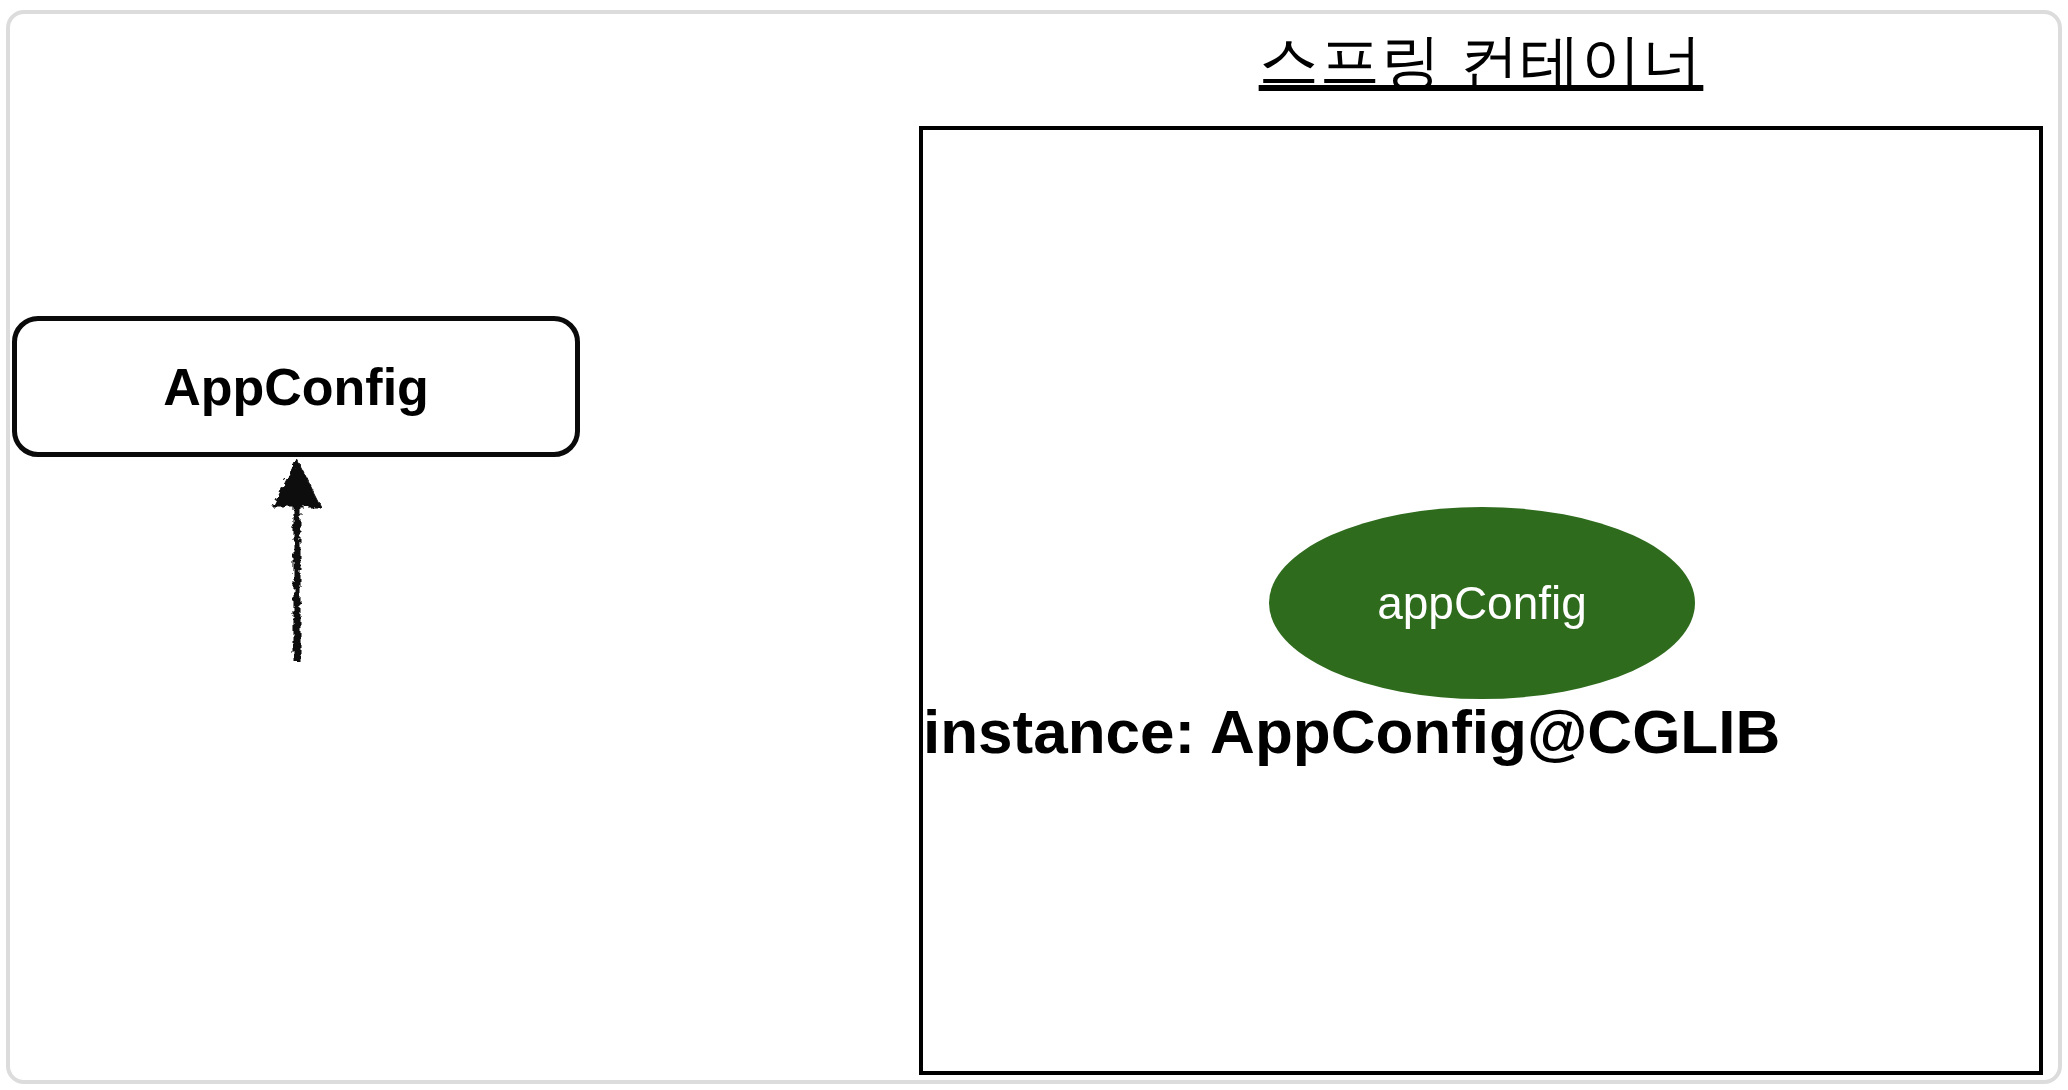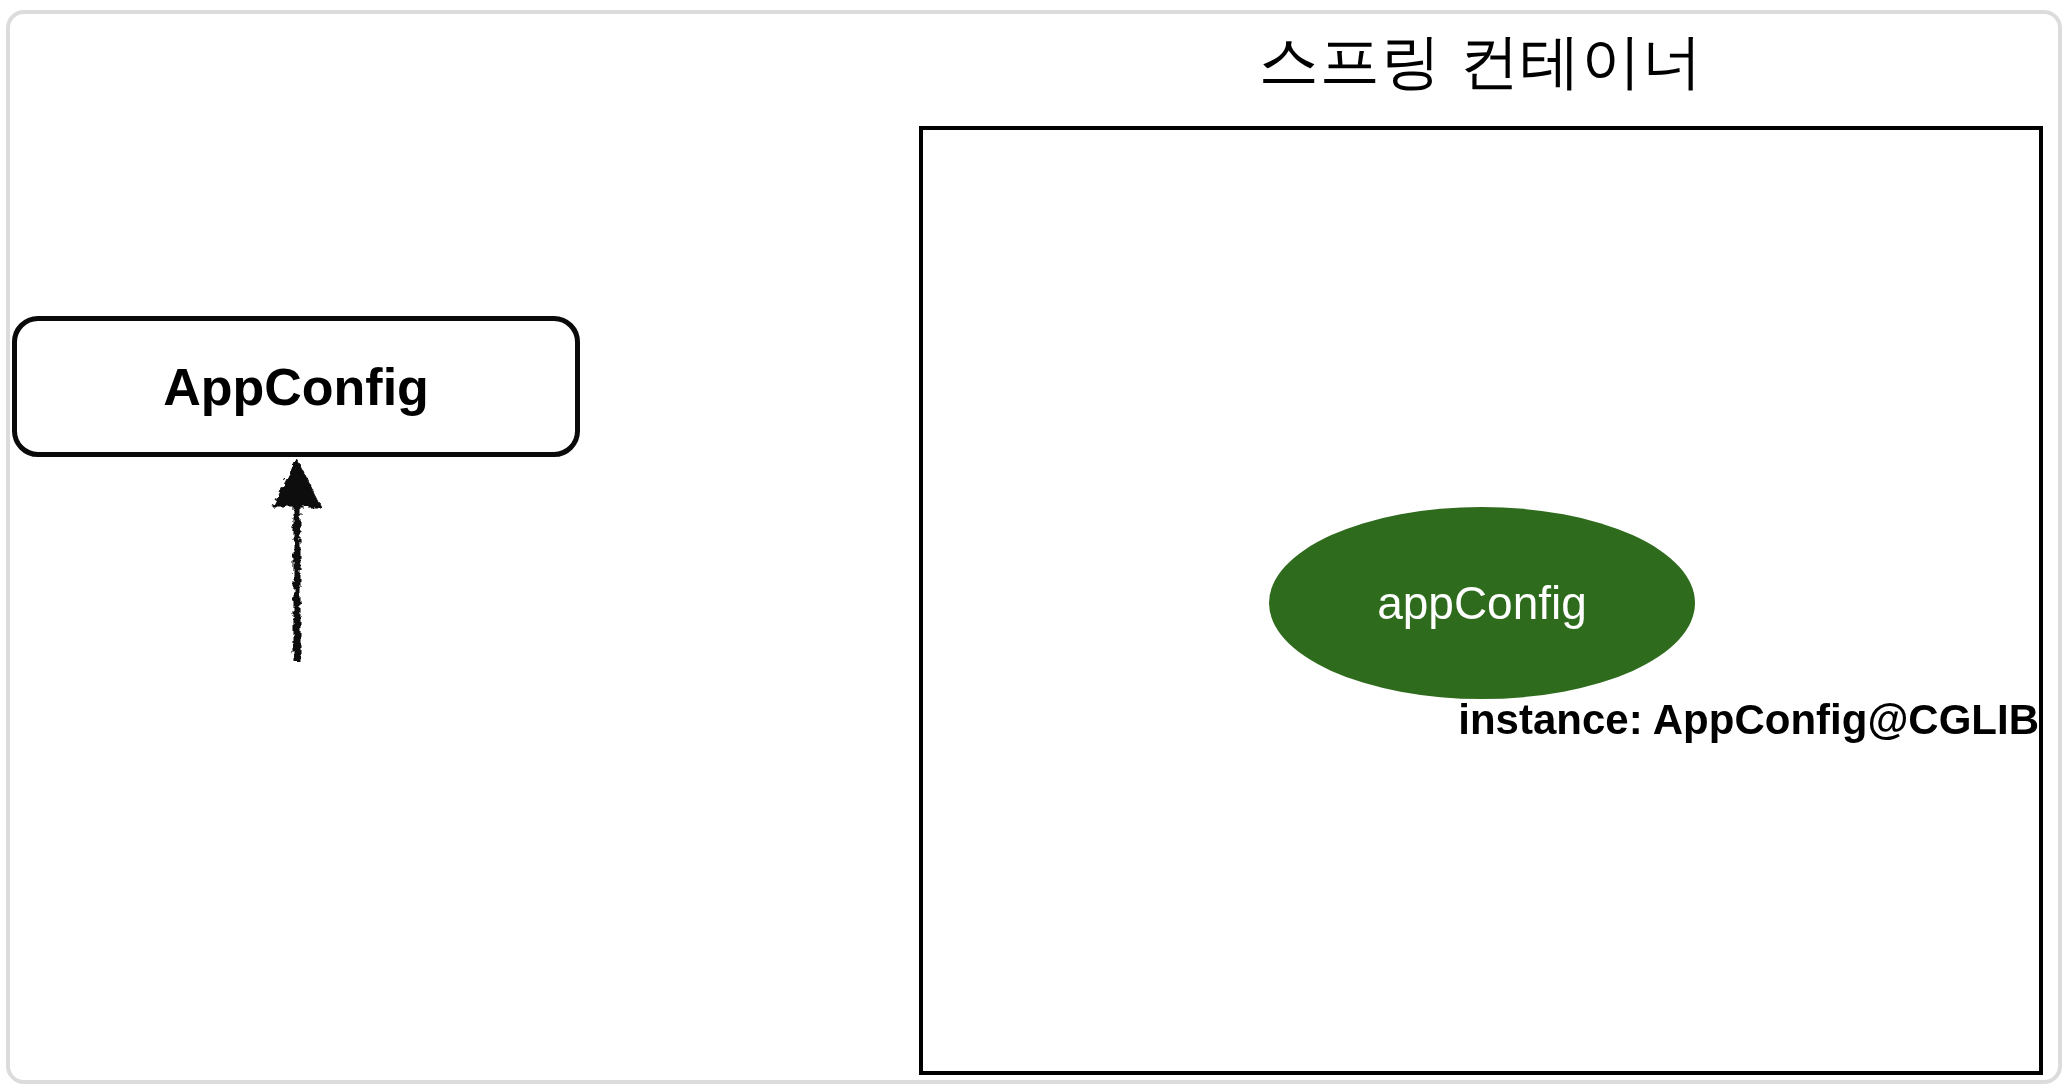--- a/index.html
+++ b/index.html
@@ -16,38 +16,39 @@
     position: absolute; left: 6px; top: 10px; right: 6px; bottom: 6px;
     border: 4px solid #dcdcdc; border-radius: 18px;
     pointer-events: none;
   }
 
   .container-title {
     position: absolute; left: 919px; top: 18px; width: 1124px; height: 88px;
     line-height: 88px; text-align: center;
     font-size: 60px; font-weight: 400; letter-spacing: 1px; color: #000;
     white-space: nowrap;
+    text-decoration: underline;
   }
 
   .container-box {
     position: absolute; left: 919px; top: 126px; width: 1124px; height: 949px;
     border: 4px solid #000; background: #fff;
   }
 
   .bean-ellipse-svg { position: absolute; left: 344px; top: 375px; width: 430px; height: 196px; display: block; }
 
   .bean-label {
     position: absolute; left: 344px; top: 375px; width: 430px; height: 196px;
     display: flex; align-items: center; justify-content: center;
     font-size: 46px; font-weight: 400; color: #fff; white-space: nowrap;
   }
 
   .instance-label {
     position: absolute; left: 0; top: 566px; width: 100%;
-    text-align: right; font-size: 42px; font-weight: 700; color: #000;
+    text-align: left; font-size: 62px; font-weight: 700; color: #000;
     white-space: nowrap;
   }
 
   .class-box {
     position: absolute; width: 568px;
     border: 5px solid #0a0a0a; border-radius: 26px; background: #fff;
     display: flex; align-items: center; justify-content: center;
     font-size: 52px; font-weight: 700; color: #000; white-space: nowrap;
   }
   .class-box.parent { left: 12px; top: 316px; height: 141px; }

